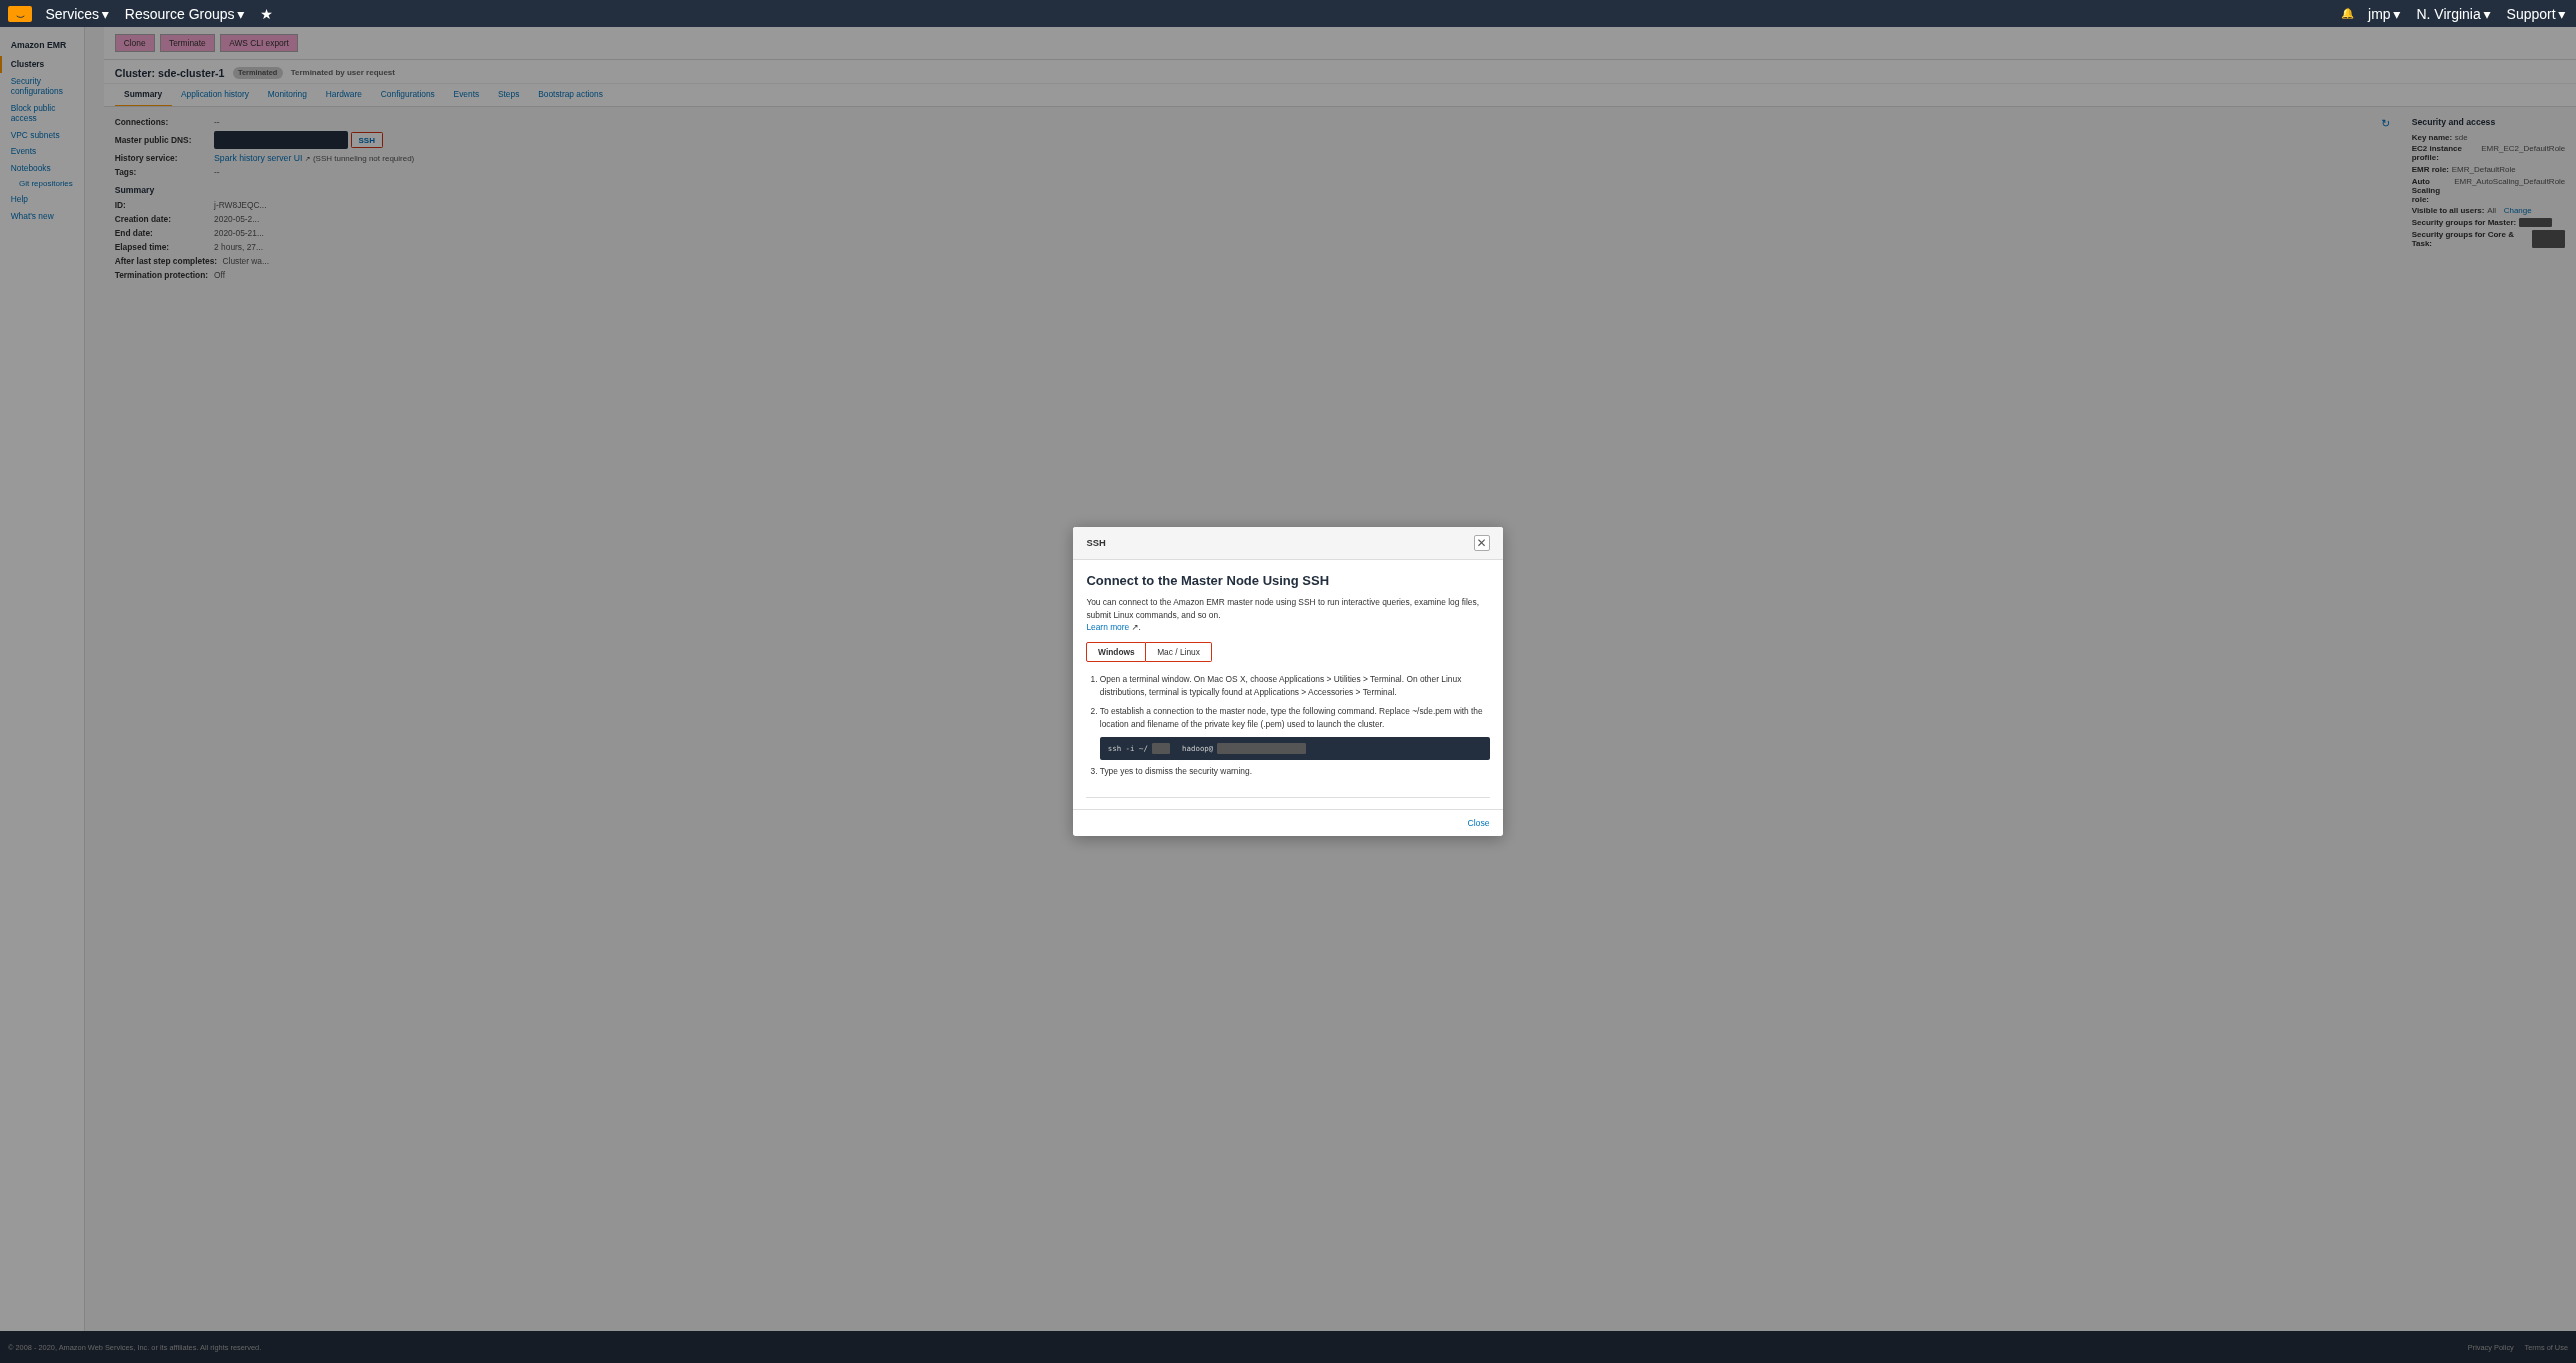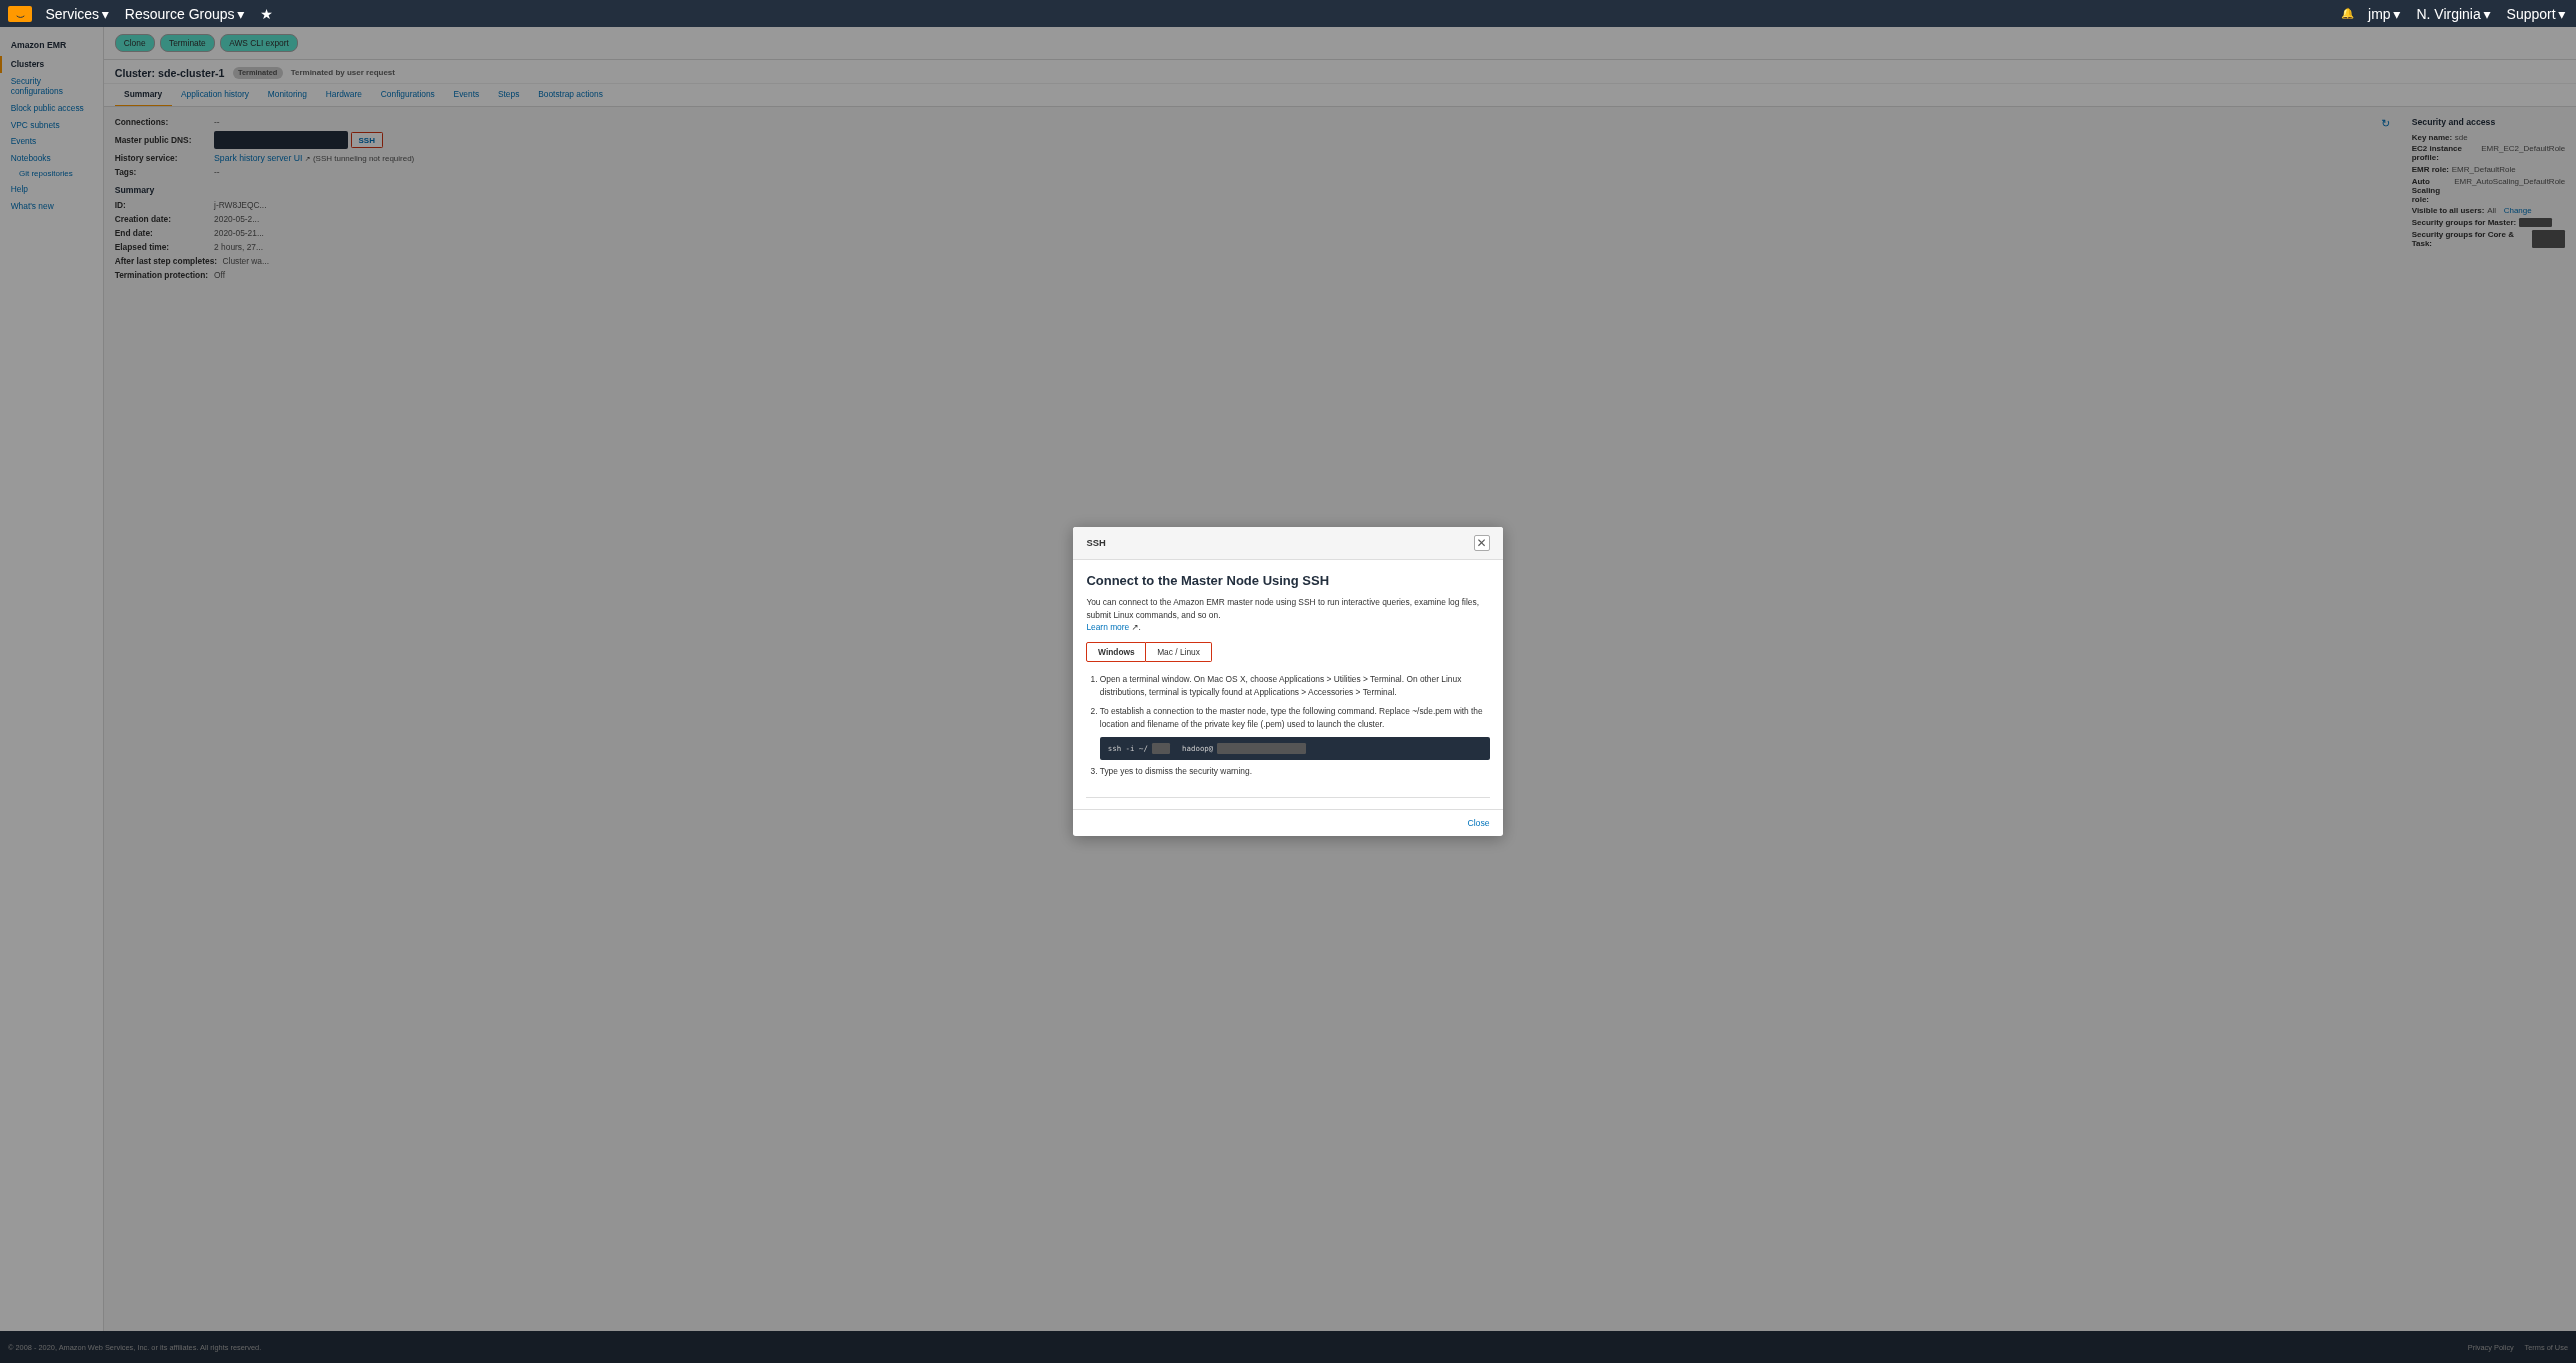--- a/index.html
+++ b/index.html
@@ -32,21 +32,21 @@
       display: flex; align-items: center; gap: 2.7px;
       padding: 0 2.7px;
     }
     .nav-right { margin-left: auto; display: flex; align-items: center; gap: 10.7px; }
     .nav-icon { font-size: 10.7px; cursor: pointer; color: #ccc; }
 
     
     .sidebar {
       position: fixed;
       top: 27px; left: 0; bottom: 16px;
-      width: 104px;
+      width: 85px;
       background: #fff;
       border-right: 0.7px solid #ddd;
       padding-top: 8px;
       overflow-y: auto;
     }
     .sidebar-title {
       font-size: 8.7px;
       font-weight: 700;
       padding: 5.4px 10.7px;
       color: #232f3e;
@@ -83,22 +83,22 @@
       background: #fff;
       padding: 6.7px 10.7px;
       border-bottom: 0.7px solid #ddd;
       display: flex;
       align-items: center;
       gap: 5.4px;
     }
     .btn {
       padding: 3.4px 8px;
       border: 0.7px solid #aaa;
-      border-radius: 8px;
-      background: #5eead4;
+      border-radius: 0;
+      background: #f9a8d4;
       cursor: pointer;
       font-size: 8.4px;
       color: #333;
     }
 
     
     .cluster-header {
       padding: 6.7px 10.7px 4px;
       background: #fff;
       border-bottom: 0.7px solid #eee;

